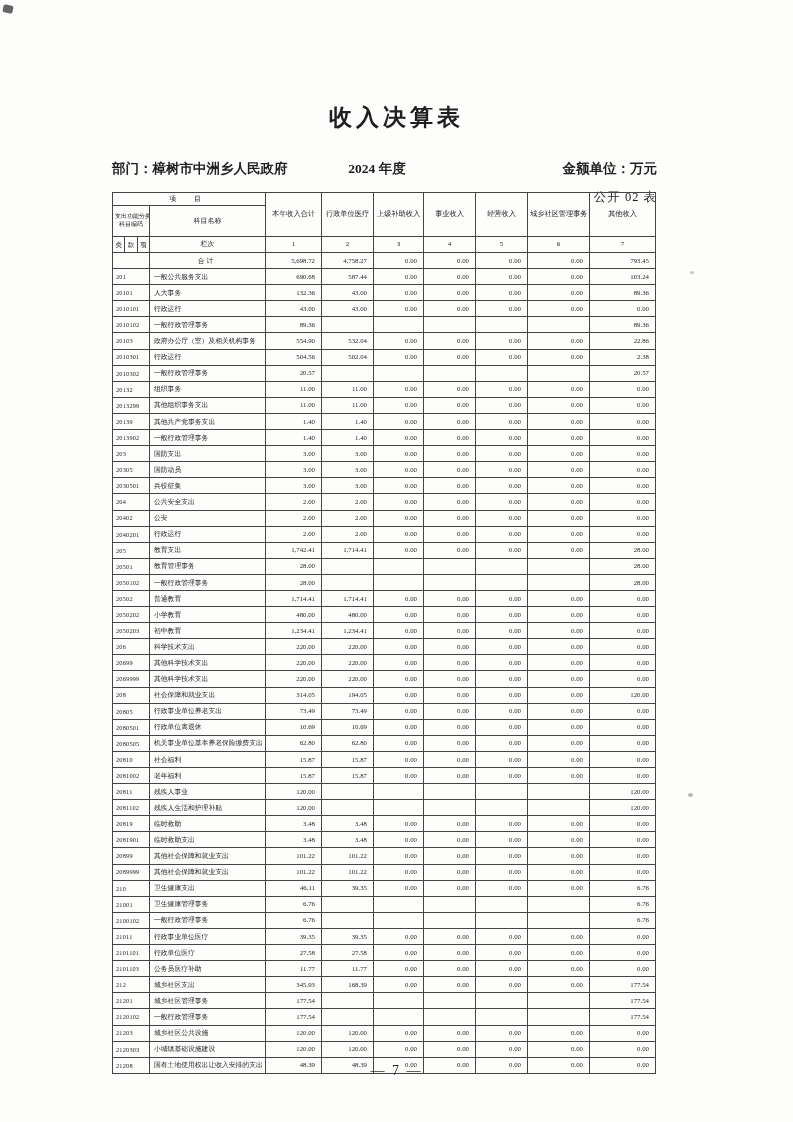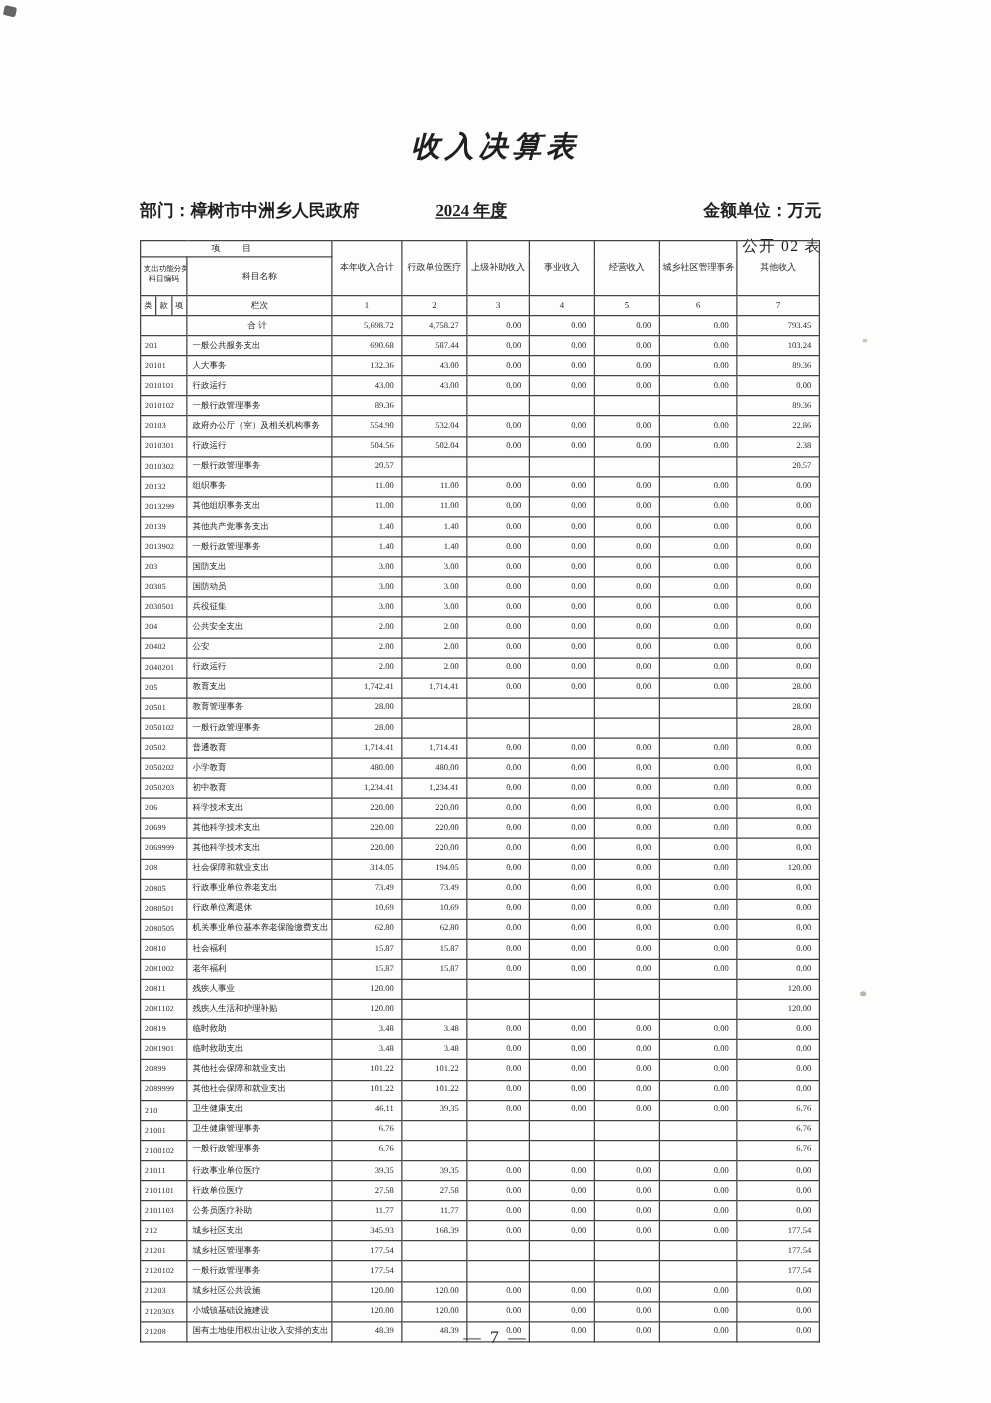--- a/index.html
+++ b/index.html
@@ -4,32 +4,32 @@
 <style>
   html,body{margin:0;padding:0;}
   body{
     width:793px;height:1122px;background:#fdfdfc;position:relative;
     font-family:"Liberation Serif","DejaVu Serif",serif;color:#1f1f1f;
     overflow:hidden;
   }
   .page{position:absolute;inset:0;}
   .title{
     position:absolute;top:102px;left:0;width:100%;margin:0;
-    text-align:center;font-size:23px;font-weight:bold;letter-spacing:4px;font-style:italic;
+    text-align:center;font-size:23px;font-weight:bold;letter-spacing:4px;
   }
   .tableno{
     position:absolute;top:141px;left:112px;width:545px;
     text-align:right;font-size:12.5px;letter-spacing:1px;margin-top:48px;
   }
   .metaline{
     position:absolute;top:160px;left:112px;width:545px;
     display:flex;justify-content:space-between;align-items:flex-start;
     font-size:13.5px;font-weight:bold;
   }
-  .metaline .year{margin-right:96px;text-decoration:underline;}
+  .metaline .year{margin-right:96px;}
   table.income-table{
     position:absolute;left:112px;top:192px;width:543px;
     border-collapse:collapse;table-layout:fixed;
     border:1.6px solid #2e2e2e;
   }
   .income-table td{
     border:0.8px solid #454545;
     font-size:7px;line-height:1.15;padding:0 2px;
     overflow:hidden;white-space:nowrap;vertical-align:middle;
     color:#262626;

